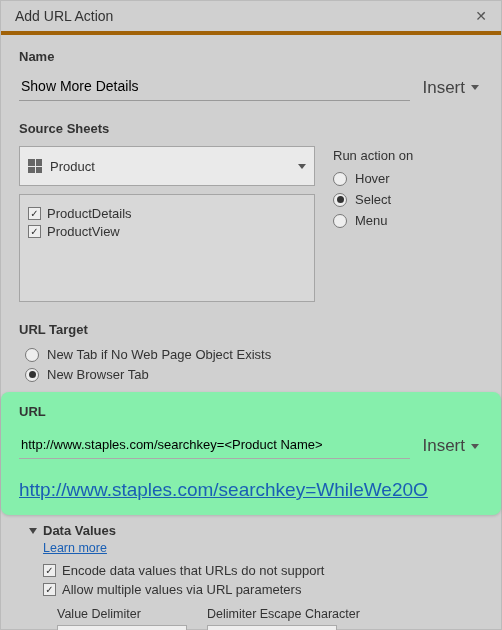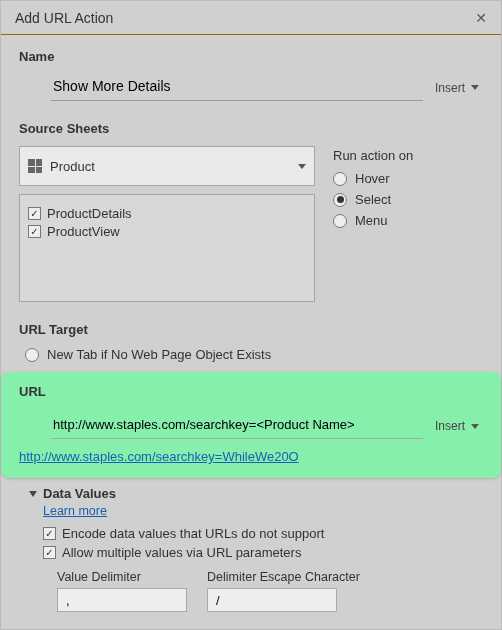--- a/index.html
+++ b/index.html
@@ -18,39 +18,39 @@
     height: 630px;
     background: #d0d0d0;
     border: 1px solid #bbb;
     position: relative;
   }
   .titlebar {
     height: 34px;
     display: flex;
     align-items: center;
     padding: 0 14px;
-    border-bottom: 1px solid #a16207;
+    border-bottom: 4px solid #a16207;
   }
   .titlebar .title { flex: 1; font-size: 14px; }
   .titlebar .close { font-size: 14px; color: #555; cursor: pointer; }
   .content { padding: 14px 18px 18px 18px; }
   .label-bold { font-weight: 600; margin-bottom: 10px; }
-  .row-flex { display: flex; align-items: center; gap: 8px; margin-left: 32px; }
+  .row-flex { display: flex; align-items: center; gap: 8px; }
   .name-input {
     flex: 1;
     background: transparent;
     border: none;
     border-bottom: 1px solid #999;
     padding: 4px 2px 6px 2px;
     font-size: 14px;
     outline: none;
   }
   .insert-btn {
     display: inline-flex; align-items: center;
-    font-size: 12px; color: #444; gap: 6px;
+    font-size: 17px; color: #444; gap: 6px;
     cursor: pointer;
     padding: 2px 4px;
   }
   .caret-down {
     width: 0; height: 0;
     border-left: 4px solid transparent;
     border-right: 4px solid transparent;
     border-top: 5px solid #555;
   }
   .section { margin-top: 20px; }
@@ -103,22 +103,22 @@
   }
   .url-heading { font-weight: 600; margin-bottom: 14px; }
   .url-input {
     flex: 1;
     border: none; border-bottom: 1px solid #aaa;
     background: transparent;
     padding: 4px 2px 6px 2px;
     font-size: 13px; outline: none;
   }
   .url-preview {
-    margin-top: 10px;
-    font-size: 13px;
+    margin-top: 20px;
+    font-size: 19px;
   }
   .url-preview a { color: #1a5fb4; text-decoration: underline; }
   .data-values { margin-top: 8px; padding-left: 10px; }
   .dv-header { display: flex; align-items: center; gap: 6px; }
   .chevron {
     width: 0; height: 0;
     border-left: 4px solid transparent;
     border-right: 4px solid transparent;
     border-top: 6px solid #444;
   }
@@ -201,20 +201,24 @@
       </div>
     </div>
 
     <div class="section">
       <div class="label-bold">URL Target</div>
       <div class="radio-group url-target-group">
         <div class="radio-row">
           <span class="radio"></span>
           <span>New Tab if No Web Page Object Exists</span>
         </div>
+        <div class="radio-row">
+          <span class="radio selected"></span>
+          <span>New Browser Tab</span>
+        </div>
       </div>
     </div>
 
     <div class="url-panel">
       <div class="url-heading">URL</div>
       <div class="row-flex">
         <input class="url-input" value="http://www.staples.com/searchkey=&lt;Product Name&gt;" style="">
         <div class="insert-btn">
           <span>Insert</span>
           <span class="caret-down"></span>

